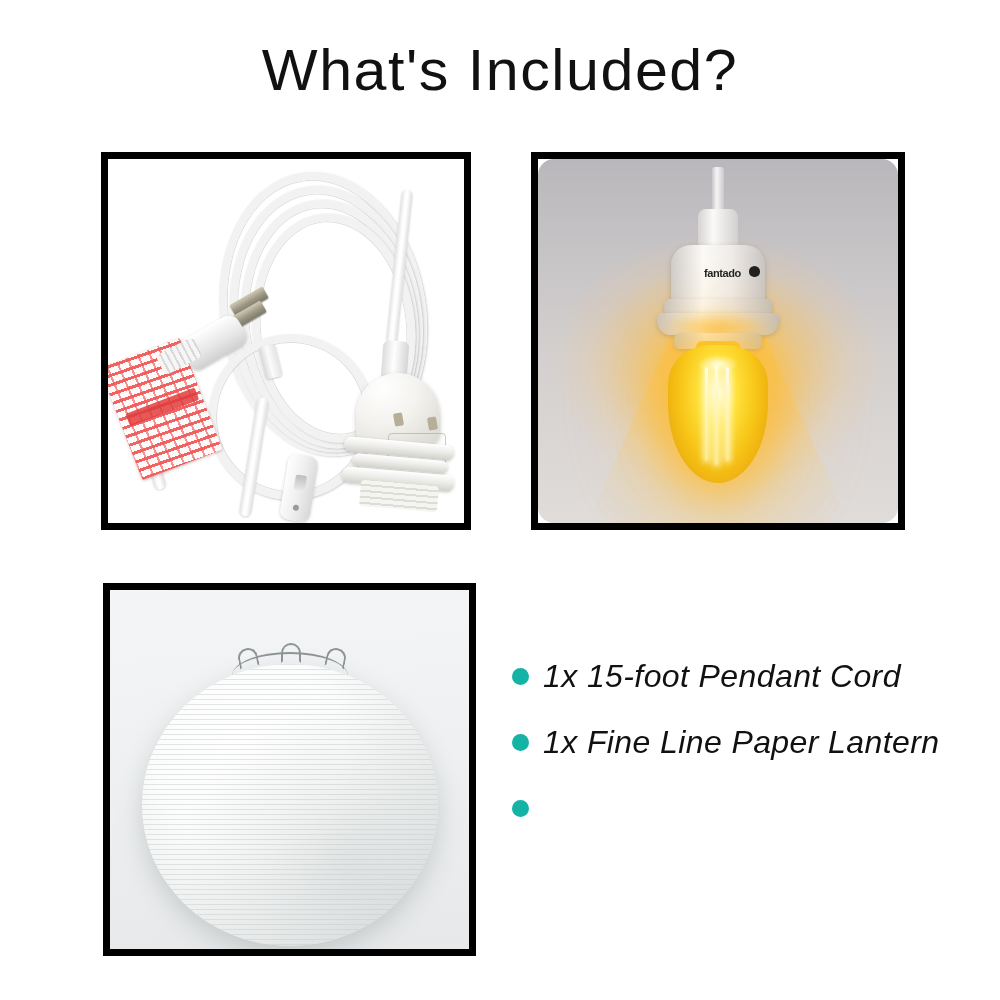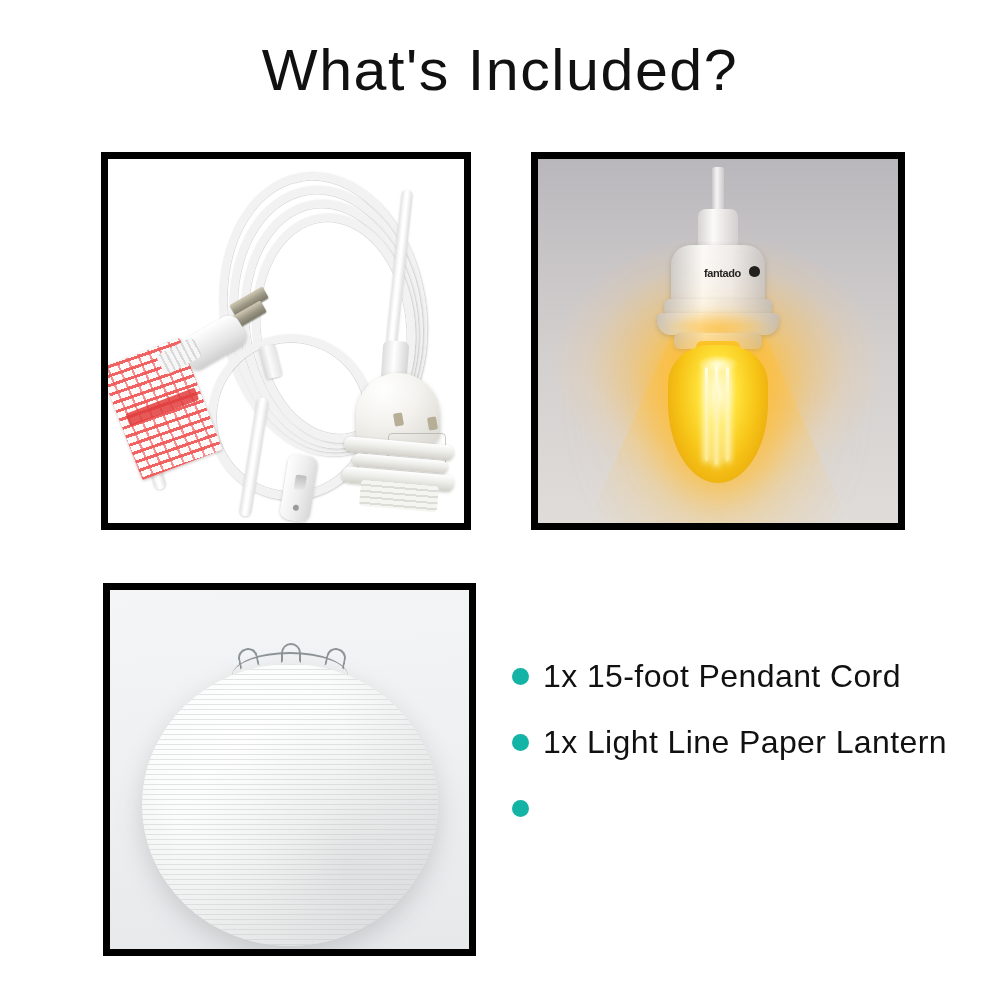--- a/index.html
+++ b/index.html
@@ -212,20 +212,21 @@
     background: repeating-linear-gradient(180deg,#f4f4f1 0 4px,#ddddd7 4px 6px);
     border-radius: 4px;
     transform: rotate(5deg);
   }
 
   
   .bulb-scene {
     background:
       radial-gradient(ellipse 210px 160px at 50% 56%, rgba(255,196,60,0.85) 0%, rgba(255,190,70,0.45) 36%, rgba(255,205,130,0.16) 62%, rgba(255,255,255,0) 80%),
       linear-gradient(180deg,#b9b7bb 0%,#c7c4c6 26%,#d4d0cf 55%,#e0dcd9 100%);
+    border-radius: 16px;
   }
   .glow-cone {
     position: absolute;
     left: 50%; top: 160px;
     width: 330px; height: 280px;
     margin-left: -165px;
     background: radial-gradient(ellipse at 50% 0%, rgba(255,188,48,0.55) 0%, rgba(255,200,90,0.25) 45%, rgba(255,255,255,0) 72%);
     clip-path: polygon(38% 0%, 62% 0%, 100% 100%, 0% 100%);
     filter: blur(6px);
   }
@@ -364,20 +365,21 @@
   .bullet-list {
     position: absolute;
     left: 512px;
     top: 643px;
     width: 470px;
   }
   .bullet-item {
     display: flex;
     align-items: center;
     height: 66px;
+    font-style: italic;
   }
   .bullet-dot {
     width: 17px;
     height: 17px;
     border-radius: 50%;
     flex: 0 0 auto;
     margin-right: 14px;
   }
   .bullet-text {
     font-family: "Liberation Sans", sans-serif;
@@ -480,20 +482,20 @@
 
 <div class="bullet-list">
 
   <div class="bullet-item">
     <span class="bullet-dot" style="background:#13b3a6"></span>
     <span class="bullet-text">1x 15-foot Pendant Cord</span>
   </div>
 
   <div class="bullet-item">
     <span class="bullet-dot" style="background:#13b3a6"></span>
-    <span class="bullet-text">1x Light Line Paper Lantern</span>
+    <span class="bullet-text">1x Fine Line Paper Lantern</span>
   </div>
 
   <div class="bullet-item">
     <span class="bullet-dot" style="background:#13b3a6"></span>
   </div>
 
 </div>
 
 </body></html>

